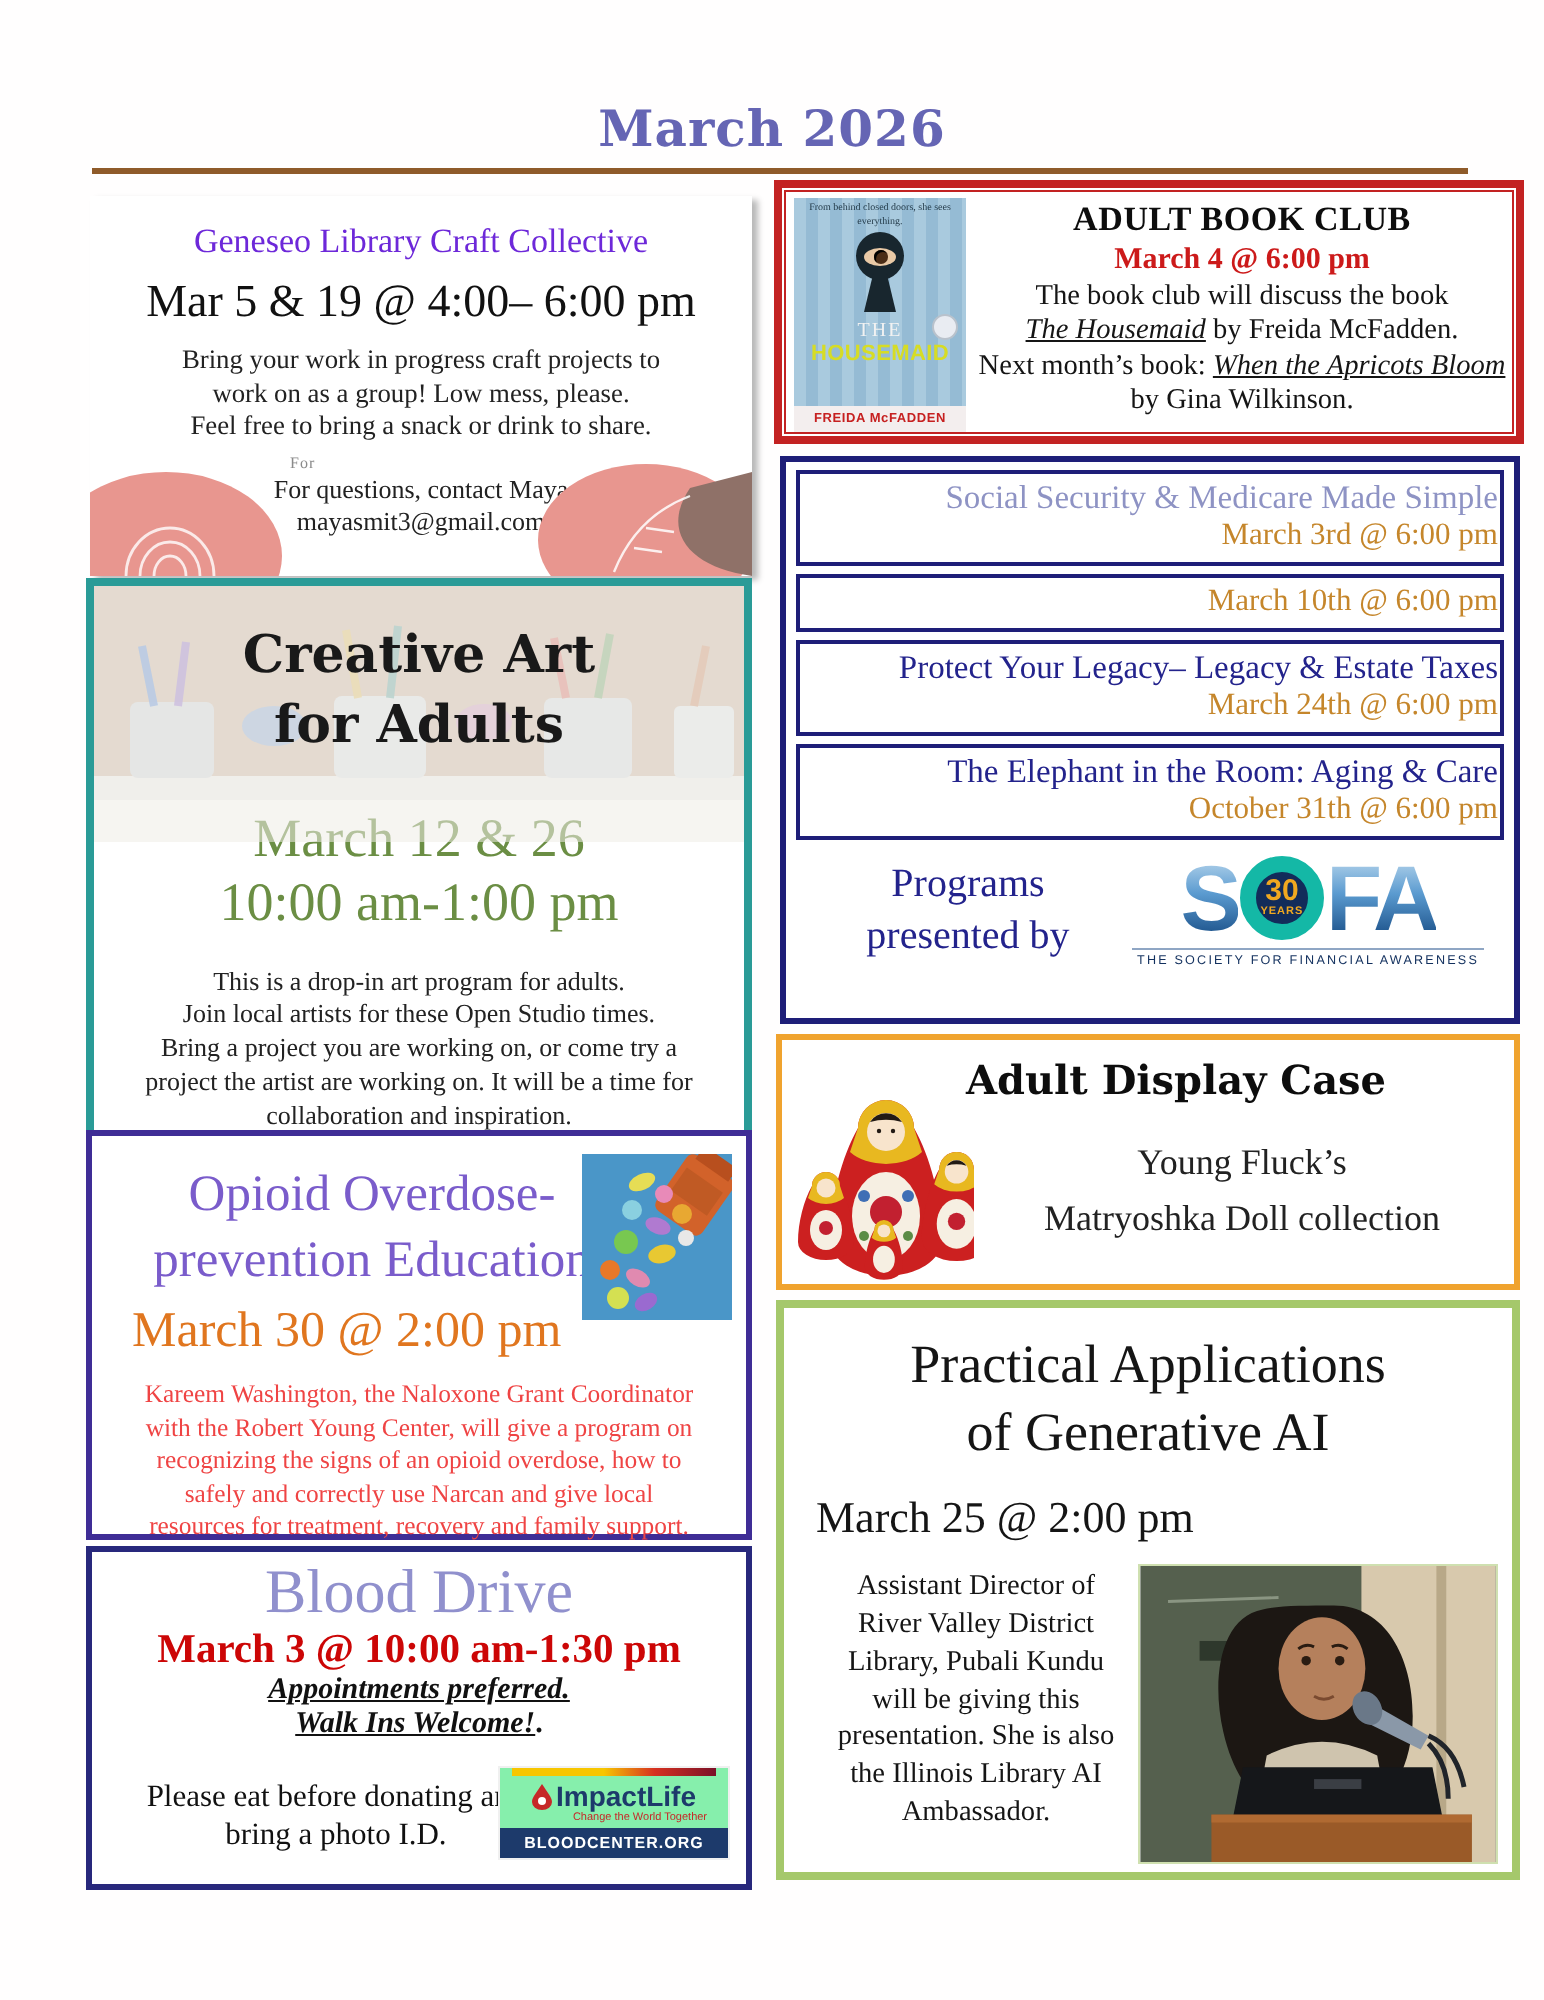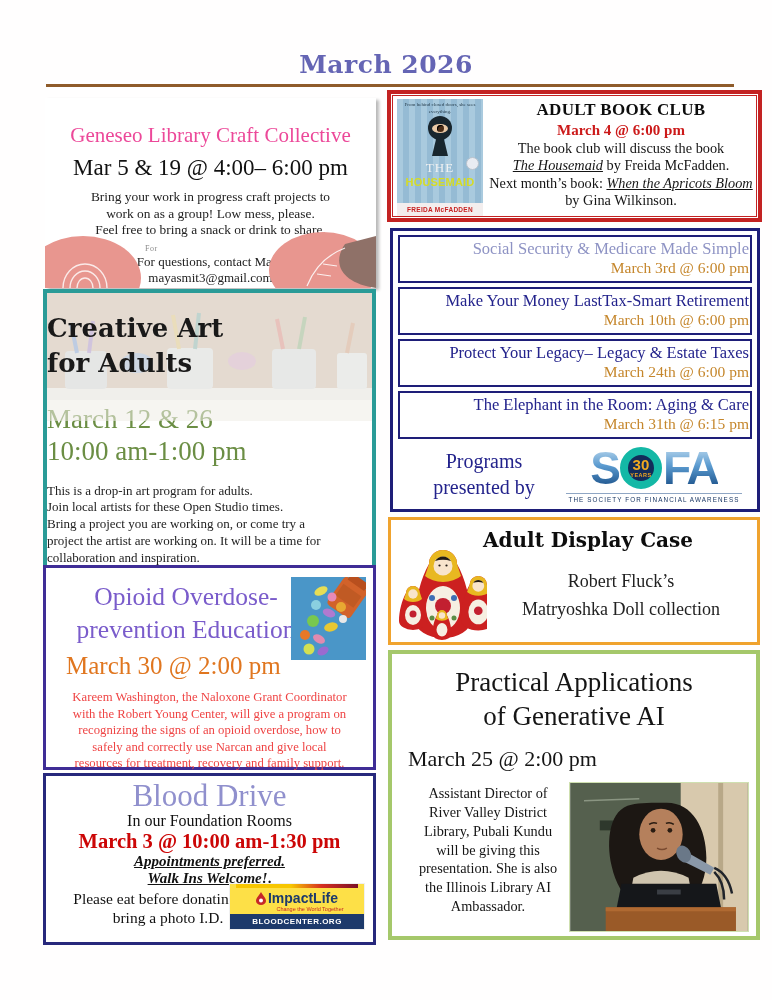--- a/index.html
+++ b/index.html
@@ -9,30 +9,30 @@
   .pre { white-space:pre-line; }
 
   
   .page-title { position:absolute; top:50px; left:0; right:0; text-align:center;
     font-family:"DejaVu Serif", serif; font-weight:bold; font-size:25px; color:#6565b4; letter-spacing:.5px; }
   .header-rule { position:absolute; top:84px; left:46px; width:688px; height:3px; background:#8f5b2a; }
 
   
   .craft { position:absolute; left:45px; top:98px; width:331px; height:190px; background:#ffffff;
     box-shadow:3px 2px 3px #b9b9b9; text-align:center; overflow:hidden; }
-  .craft-title { margin-top:25px; font-size:21px; color:#ec4899; }
+  .craft-title { margin-top:13px; font-size:17px; color:#6d28d9; }
   .craft-date  { margin-top:7px; font-size:23px; color:#111; }
   .craft-body  { margin-top:8px; font-size:13.4px; line-height:1.24; color:#222; }
   .craft-for   { margin-top:5px; margin-left:100px; text-align:left; font-size:8px; color:#8a8a8a; letter-spacing:.5px; }
   .craft-contact { font-size:13px; color:#222; margin-top:1px; }
   .craft-email   { font-size:13px; color:#222; }
   .craft-deco { position:absolute; left:0; bottom:0; width:331px; height:62px; pointer-events:none; }
 
   
-  .creative { position:absolute; left:43px; top:289px; width:333px; height:312px; border:4px solid #2a9b97; background:#fff; }
+  .creative { position:absolute; left:43px; top:289px; width:333px; height:312px; border:4px solid #2a9b97; background:#fff; text-align:center; }
   .creative-bg { position:absolute; left:0; top:0; width:325px; height:128px; opacity:.55; }
   .creative-title { position:relative; margin-top:18px; font-family:"DejaVu Serif", serif; font-weight:bold;
     font-size:26px; color:#191919; line-height:1.35; }
   .creative-dates { margin-top:22px; font-size:27px; color:#6b8e44; line-height:1.2; }
   .creative-times { font-size:27px; color:#6b8e44; }
   .creative-body  { margin-top:16px; font-size:13px; line-height:1.3; color:#222; }
 
   
   .opioid { position:absolute; left:43px; top:565px; width:333px; height:205px; border:3px solid #3f2d96; background:#fff; }
   .opioid-title { margin:12px 0 0 14px; width:252px; text-align:center; font-size:25.5px; color:#7a5ccb; line-height:1.3; }
@@ -41,21 +41,21 @@
   .opioid-body { margin-top:9px; text-align:center; font-size:12.7px; line-height:1.3; color:#ef4444; }
 
   
   .blood { position:absolute; left:43px; top:773px; width:333px; height:172px; border:3px solid #28287c; background:#fff; text-align:center; }
   .blood-title { margin-top:2px; font-size:31px; color:#9090cd; }
   .blood-loc { font-size:16px; color:#111; margin-top:-2px; }
   .blood-date { font-size:20.5px; font-weight:bold; color:#cc0606; }
   .blood-appt, .blood-walkins-line { font-size:15px; font-weight:bold; color:#111; }
   .blood-appt span, .blood-walkins { text-decoration:underline;font-style:italic; }
   .blood-note { position:absolute; left:6px; top:113px; width:232px; font-size:15.5px; line-height:1.25; color:#111; text-align:center; }
-  .il-logo { position:absolute; right:8px; top:107px; width:136px; background:#fde047; border:1px solid #f0f0f0; }
+  .il-logo { position:absolute; right:8px; top:107px; width:116px; background:#86efac; border:1px solid #f0f0f0; }
   .il-bar { height:4px; background:linear-gradient(90deg,#f7c600 0%,#f7c600 45%,#d63020 70%,#7a1028 100%); margin:0 6px; }
   .il-row { display:flex; align-items:center; justify-content:center; gap:2px; margin-top:2px; }
   .il-name { font-family:"Liberation Sans", sans-serif; font-weight:bold; font-size:14px; color:#1d3a6b; }
   .il-tag { font-family:"Liberation Sans", sans-serif; font-size:5.5px; color:#c62828; text-align:center; margin:0 0 2px 26px; }
   .il-url { background:#1d3a6b; color:#fff; font-family:"Liberation Sans", sans-serif; font-weight:bold;
     font-size:8px; letter-spacing:.5px; text-align:center; padding:3px 0; }
 
   
   .bookclub { position:absolute; left:387px; top:90px; width:375px; height:132px; border:4px solid #c32222; background:#fff; }
   .bookclub-inner { position:absolute; inset:1px; border:1.5px solid #c32222; }
@@ -63,21 +63,21 @@
     background:repeating-linear-gradient(90deg,#a9cade 0 6px,#95bbd4 6px 12px); overflow:hidden; text-align:center; }
   .cover-tagline { font-size:5px; color:#243b4a; margin-top:3px; line-height:1.3; }
   .keyhole { position:relative; width:30px; height:42px; margin:1px auto 0; }
   .keyhole-circle { position:absolute; left:3px; top:0; width:24px; height:24px; border-radius:50%; background:#18262e;
     display:flex; align-items:center; justify-content:center; }
   .keyhole-eye { width:16px; height:9px; border-radius:50%; background:#e9c9a6; position:relative; }
   .keyhole-eye::after { content:""; position:absolute; left:5px; top:1px; width:7px; height:7px; border-radius:50%; background:#4a2c16;
     box-shadow:inset 1px 1px 0 #000; }
   .keyhole-stem { position:absolute; left:7px; top:20px; width:16px; height:20px; background:#18262e;
     clip-path:polygon(30% 0,70% 0,100% 100%,0 100%); }
-  .cover-the { font-size:13px; color:#f2f2f2; letter-spacing:1px; margin-top:2px; }
+  .cover-the { font-size:10px; color:#f2f2f2; letter-spacing:1px; margin-top:2px; }
   .cover-title { font-family:"Liberation Sans", sans-serif; font-weight:bold; font-size:11px; color:#d6dc25; letter-spacing:.2px; }
   .cover-author { position:absolute; left:0; bottom:0; width:100%; background:#f3eeee; color:#c62020;
     font-family:"Liberation Sans", sans-serif; font-weight:bold; font-size:6.5px; padding:3px 0; letter-spacing:.3px; }
   .cover-badge { position:absolute; right:4px; top:58px; width:13px; height:13px; border-radius:50%;
     background:#e9ecf2; border:1px solid #b9c2cc; }
   .bc-text { position:absolute; left:92px; top:4px; width:272px; text-align:center; }
   .bc-title { font-size:17px; font-weight:bold; color:#0d0d0d; letter-spacing:.3px; }
   .bc-date { font-size:15px; font-weight:bold; color:#cc1a1a; margin-top:2px; }
   .bc-body { font-size:14.3px; color:#151515; line-height:1.22; margin-top:1px; }
   .bk-book { font-style:italic; text-decoration:underline; }
@@ -203,21 +203,20 @@
     <div class="opioid-body pre">Kareem Washington, the Naloxone Grant Coordinator
 with the Robert Young Center, will give a program on
 recognizing the signs of an opioid overdose, how to
 safely and correctly use Narcan and give local
 resources for treatment, recovery and family support.
 He will also provide Naloxone(Narcan) kits.</div>
   </section>
 
   <section class="blood">
     <div class="blood-title">Blood Drive</div>
-    <div class="blood-loc">In our Foundation Rooms</div>
     <div class="blood-date">March 3 @ 10:00 am-1:30 pm</div>
     <div class="blood-appt"><span>Appointments preferred.</span></div>
     <div class="blood-walkins-line"><span class="blood-walkins">Walk Ins Welcome!</span><span>.</span></div>
     <div class="blood-note pre">Please eat before donating and
 bring a photo I.D.</div>
     <div class="il-logo">
       <div class="il-bar"></div>
       <div class="il-row">
         <svg width="10" height="13" viewBox="0 0 10 13">
           <path d="M5 0 C7.5 4 10 6.5 10 9 A5 4 0 0 1 0 9 C0 6.5 2.5 4 5 0 Z" fill="#c62828"></path>
@@ -252,30 +251,29 @@
       </div>
     </div>
   </section>
 
   <section class="sofa">
     <div class="sofa-session">
       <div class="sofa-session-title light">Social Security &amp; Medicare Made Simple</div>
       <div class="sofa-session-date">March 3rd @ 6:00 pm</div>
     </div>
     <div class="sofa-session">
-      <div class="sofa-session-title">Make Your Money LastTax-Smart Retirement</div>
       <div class="sofa-session-date">March 10th @ 6:00 pm</div>
     </div>
     <div class="sofa-session">
       <div class="sofa-session-title">Protect Your Legacy– Legacy &amp; Estate Taxes</div>
       <div class="sofa-session-date">March 24th @ 6:00 pm</div>
     </div>
     <div class="sofa-session">
       <div class="sofa-session-title">The Elephant in the Room: Aging &amp; Care</div>
-      <div class="sofa-session-date">March 31th @ 6:15 pm</div>
+      <div class="sofa-session-date">October 31th @ 6:00 pm</div>
     </div>
     <div class="sofa-footer">
       <div class="sofa-presented pre">Programs
 presented by</div>
       <div class="sofa-logo">
         <div class="sofa-letters">
           <span class="sofa-letter">S</span>
           <span class="sofa-badge">
             <span class="badge-30">30</span>
             <span class="badge-years">YEARS</span>
@@ -320,21 +318,21 @@
         <circle cx="44" cy="56" r="7" fill="#c22030"></circle>
       </g>
       <g transform="translate(28 60) scale(0.34)">
         <path d="M30 14 a14 14 0 0 1 28 0 c8 14 14 36 14 56 a28 18 0 0 1 -56 0 c0 -20 6 -42 14 -56 Z" fill="#cc2020"></path>
         <path d="M30 14 a14 14 0 0 1 28 0 l4 12 a22 14 0 0 1 -36 0 Z" fill="#e8b820"></path>
         <circle cx="44" cy="16" r="9.5" fill="#f8e4cc"></circle>
         <ellipse cx="44" cy="58" rx="16" ry="20" fill="#f6efe2"></ellipse>
       </g>
     </svg>
     <div class="display-text">
-      <div>Robert Fluck’s</div>
+      <div>Young Fluck’s</div>
       <div>Matryoshka Doll collection</div>
     </div>
   </section>
 
   <section class="ai">
     <div class="ai-title pre">Practical Applications
 of Generative AI</div>
     <div class="ai-date">March 25 @ 2:00 pm</div>
     <div class="ai-body pre">Assistant Director of
 River Valley District

